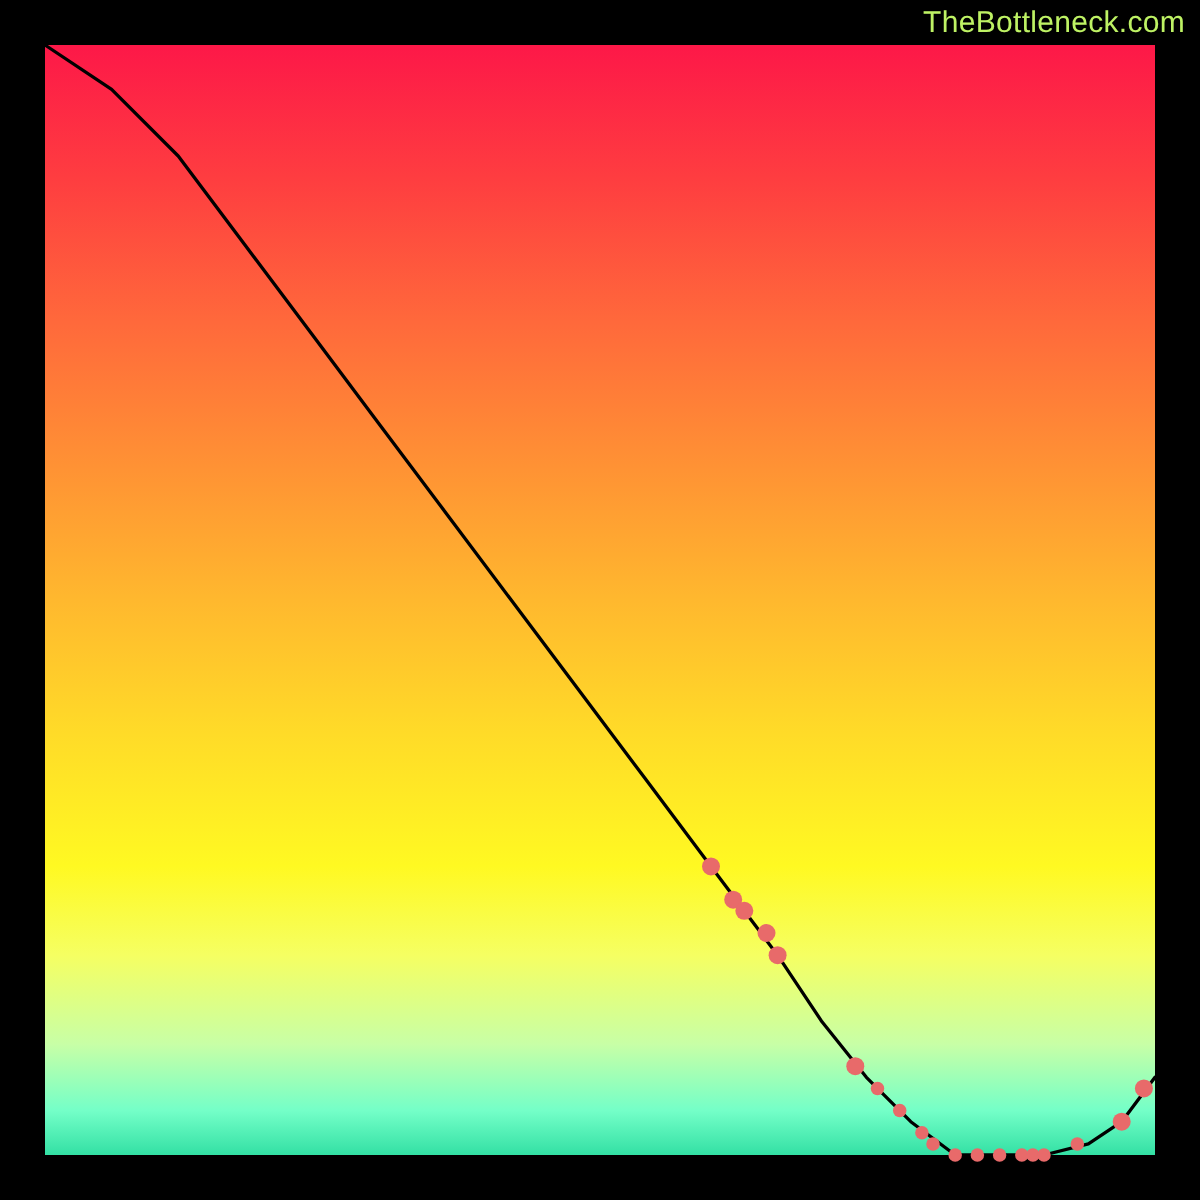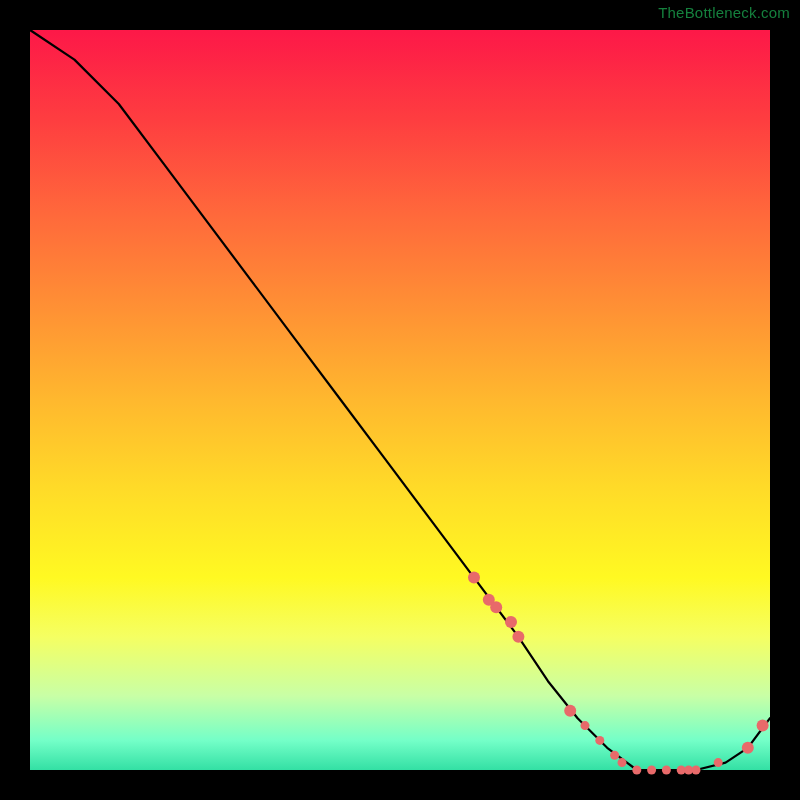--- a/index.html
+++ b/index.html
@@ -42,22 +42,22 @@
     left: 0;
     top: 0;
     width: 740px;
     height: 740px;
     overflow: visible;
   }
   .attribution {
     position: absolute;
     top: 4px;
     right: 10px;
-    color: #15803d;
-    font-size: 15px;
+    color: #bef264;
+    font-size: 20px;
     letter-spacing: 0.2px;
   }
 </style>
 </head>
 <body>
 
 <div class="stage">
   <div class="attribution">TheBottleneck.com</div>
 
   <div class="plot">

